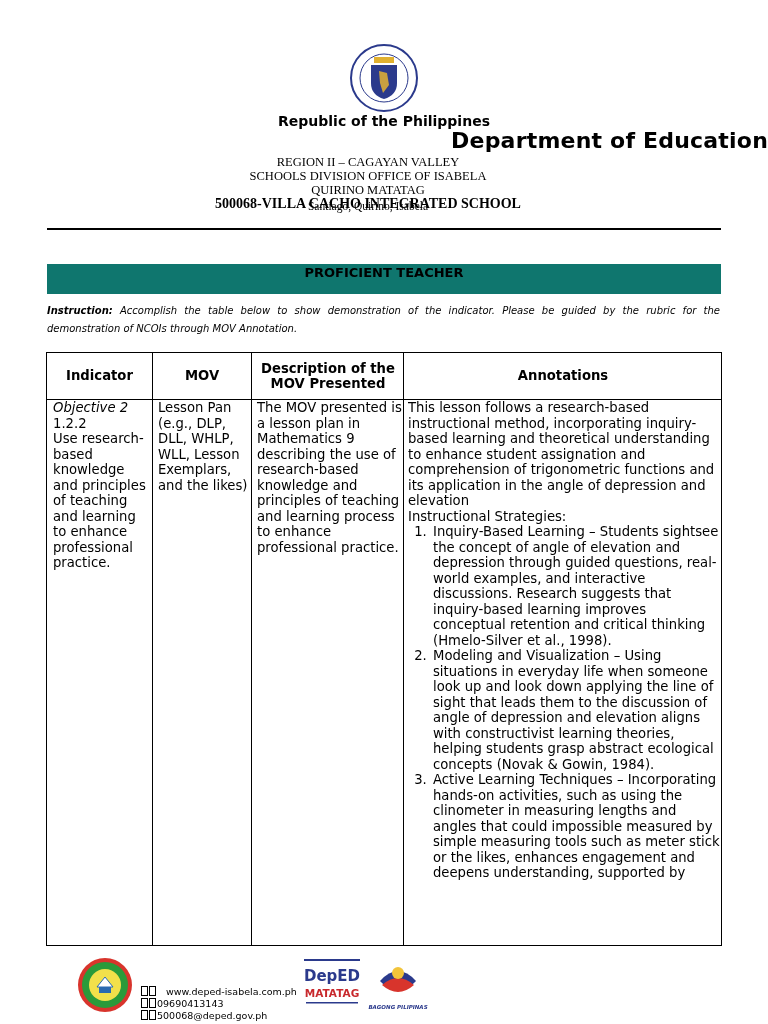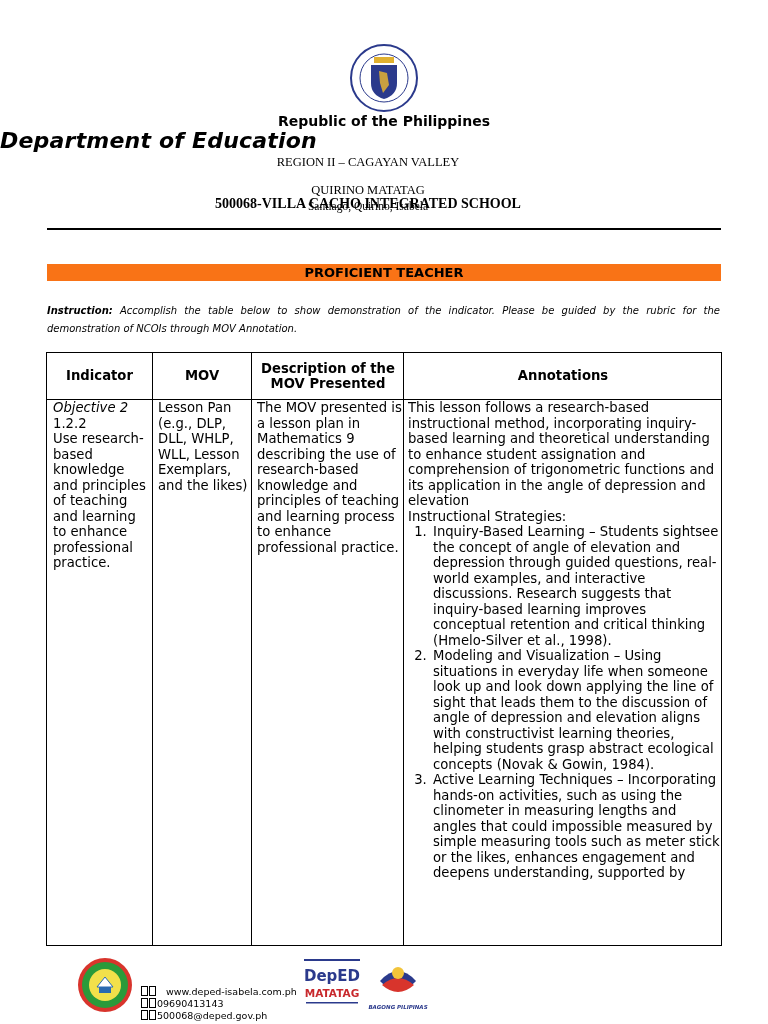--- a/index.html
+++ b/index.html
@@ -3,34 +3,34 @@
   <meta charset="utf-8">
   <style>
     html, body { margin: 0; padding: 0; background: #ffffff; }
     body { width: 768px; height: 1024px; position: relative; overflow: hidden; color: #000; }
     .page { position: absolute; left: 0; top: 0; width: 768px; height: 1024px; }
 
     
     .seal { position: absolute; left: 349px; top: 43px; width: 70px; height: 70px; }
     .republic { position: absolute; left: 0; width: 768px; top: 113px; text-align: center;
       font-family: "DejaVu Sans", sans-serif; font-weight: bold; font-size: 14px; }
-    .deped-title { position: absolute; left: 0; width: 768px; top: 128px; text-align: left;
-      font-family: "DejaVu Sans", sans-serif; font-weight: bold; font-size: 22px; letter-spacing: 0.2px; font-style: italic; }
+    .deped-title { position: absolute; left: 0; width: 768px; top: 128px; text-align: right;
+      font-family: "DejaVu Sans", sans-serif; font-weight: bold; font-size: 22px; letter-spacing: 0.2px; }
     .hline { position: absolute; left: 0; width: 736px; text-align: center;
       font-family: "Liberation Serif", serif; font-size: 12.5px; line-height: 14px; }
     .l1 { top: 155px; }
     .l2 { top: 169px; }
     .l3 { top: 183px; }
     .school { top: 196px; font-weight: bold; font-size: 14px; line-height: 16px; }
     .l5 { top: 199px; font-size: 11.5px; }
     .rule { position: absolute; left: 47px; width: 674px; top: 228px; height: 2px; background: #000; }
 
     .form-title { position: absolute; left: 0; width: 768px; top: 235px; text-align: center;
       font-family: "DejaVu Sans", sans-serif; font-weight: bold; font-size: 15px; }
-    .band { position: absolute; left: 47px; width: 674px; top: 264px; height: 17px; background: #f97316;
+    .band { position: absolute; left: 47px; width: 674px; top: 264px; height: 30px; background: #0f766e;
       text-align: center; font-family: "DejaVu Sans", sans-serif; font-weight: bold; font-size: 13px; line-height: 17px; }
 
     .instruction { position: absolute; left: 47px; width: 673px; top: 302px;
       font-family: "DejaVu Sans", sans-serif; font-style: italic; font-size: 10px; line-height: 18px;
       text-align: justify; }
     .instruction b { font-weight: bold; }
 
     
     .tbl { position: absolute; left: 46px; top: 352px; width: 676px; height: 594px;
       border: 1px solid #000000; box-sizing: border-box; }
@@ -60,20 +60,21 @@
     <circle cx="35" cy="35" r="33" fill="#fff" stroke="#2b3a8c" stroke-width="2"></circle>
     <circle cx="35" cy="35" r="24" fill="#fff" stroke="#2b3a8c" stroke-width="1"></circle>
     <path d="M22 22 L48 22 L48 40 Q48 52 35 56 Q22 52 22 40 Z" fill="#2b3a8c"></path>
     <path d="M30 28 L38 30 L40 42 L34 50 L31 40 Z" fill="#c8a040"></path>
     <rect x="25" y="14" width="20" height="6" fill="#e0b030"></rect>
   </svg>
 
   <div class="republic">Republic of the Philippines</div>
   <div class="deped-title">Department of Education</div>
   <div class="hline l1">REGION II – CAGAYAN VALLEY</div>
+  <div class="hline l2">SCHOOLS DIVISION OFFICE OF ISABELA</div>
   <div class="hline l3">QUIRINO MATATAG</div>
   <div class="hline school">500068-VILLA CACHO INTEGRATED SCHOOL</div>
   <div class="hline l5">Santiago, Quirino, Isabela</div>
   <div class="rule"></div>
 
   <div class="band">PROFICIENT TEACHER</div>
 
   <div class="instruction"><b>Instruction:</b><span> Accomplish the table below to show demonstration of the indicator. Please be guided by the rubric for the demonstration of NCOIs through MOV Annotation.</span></div>
 
   <div class="tbl">

